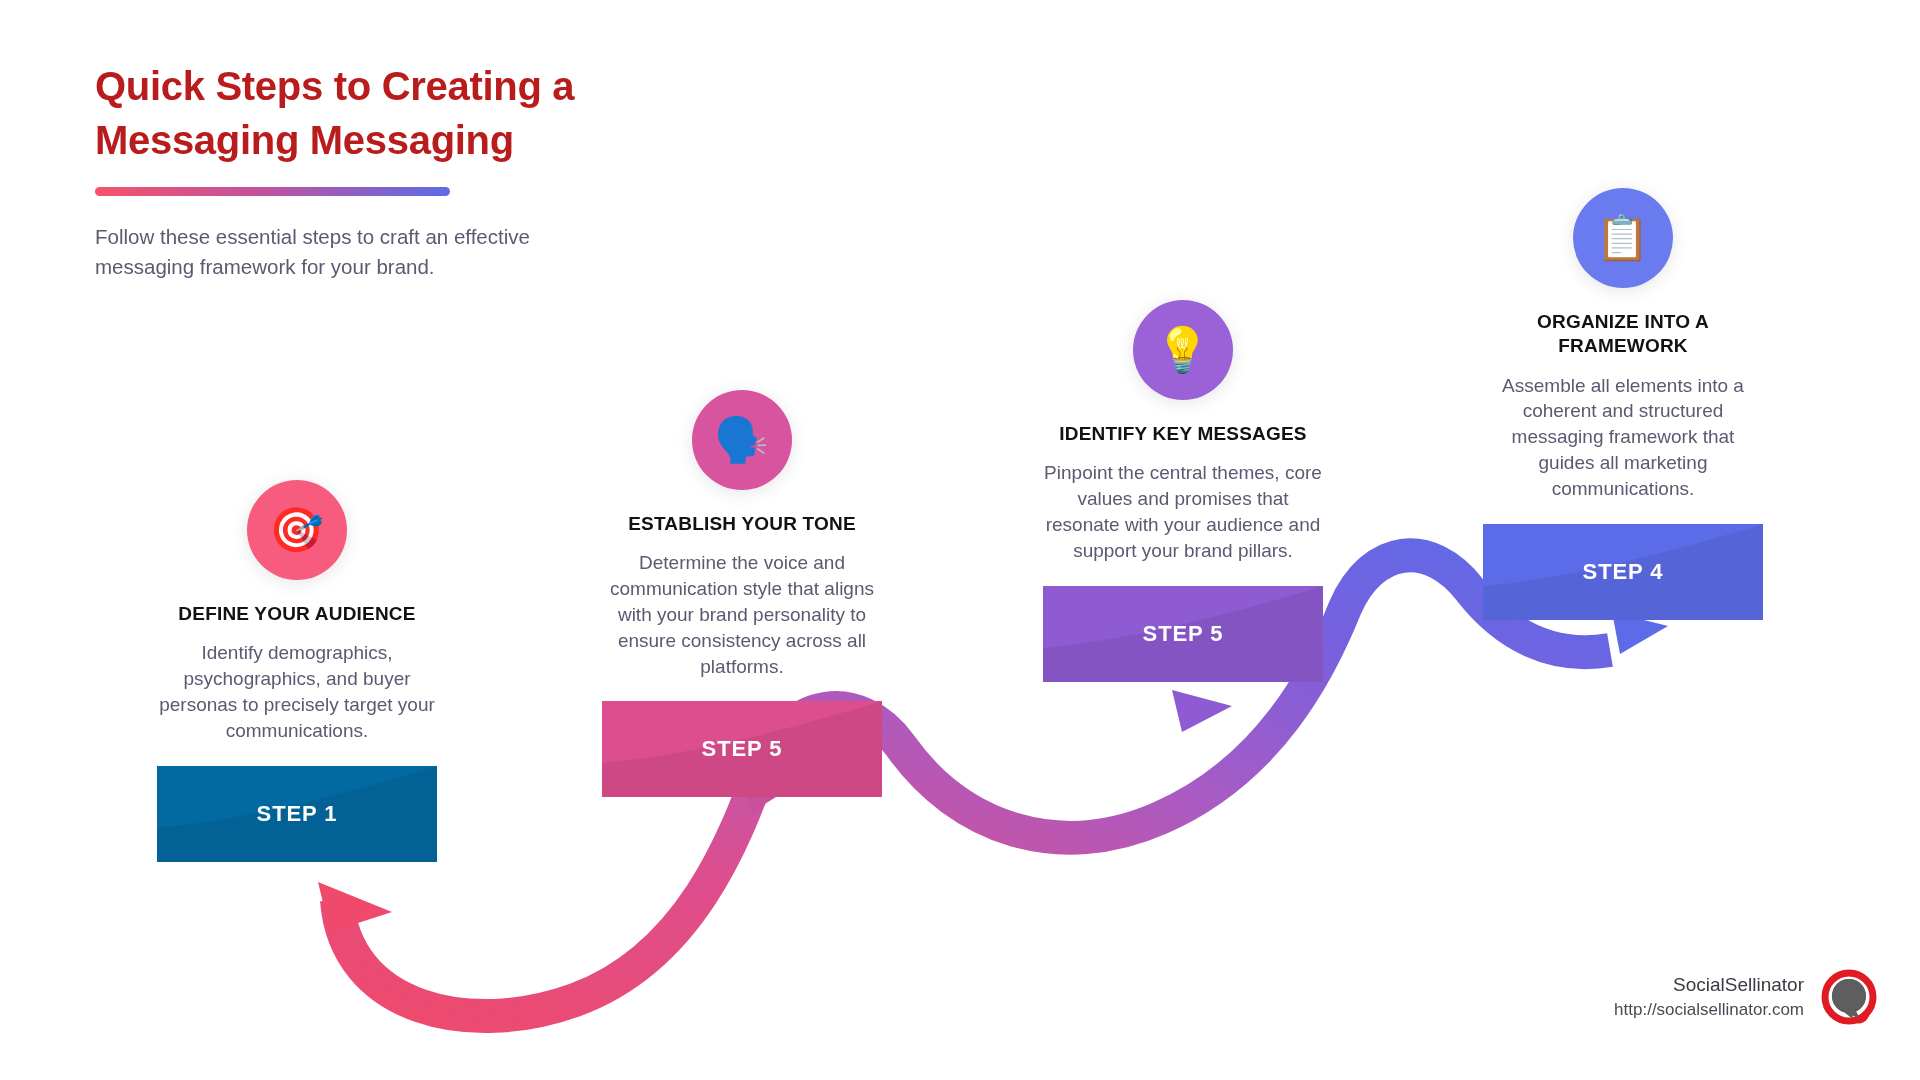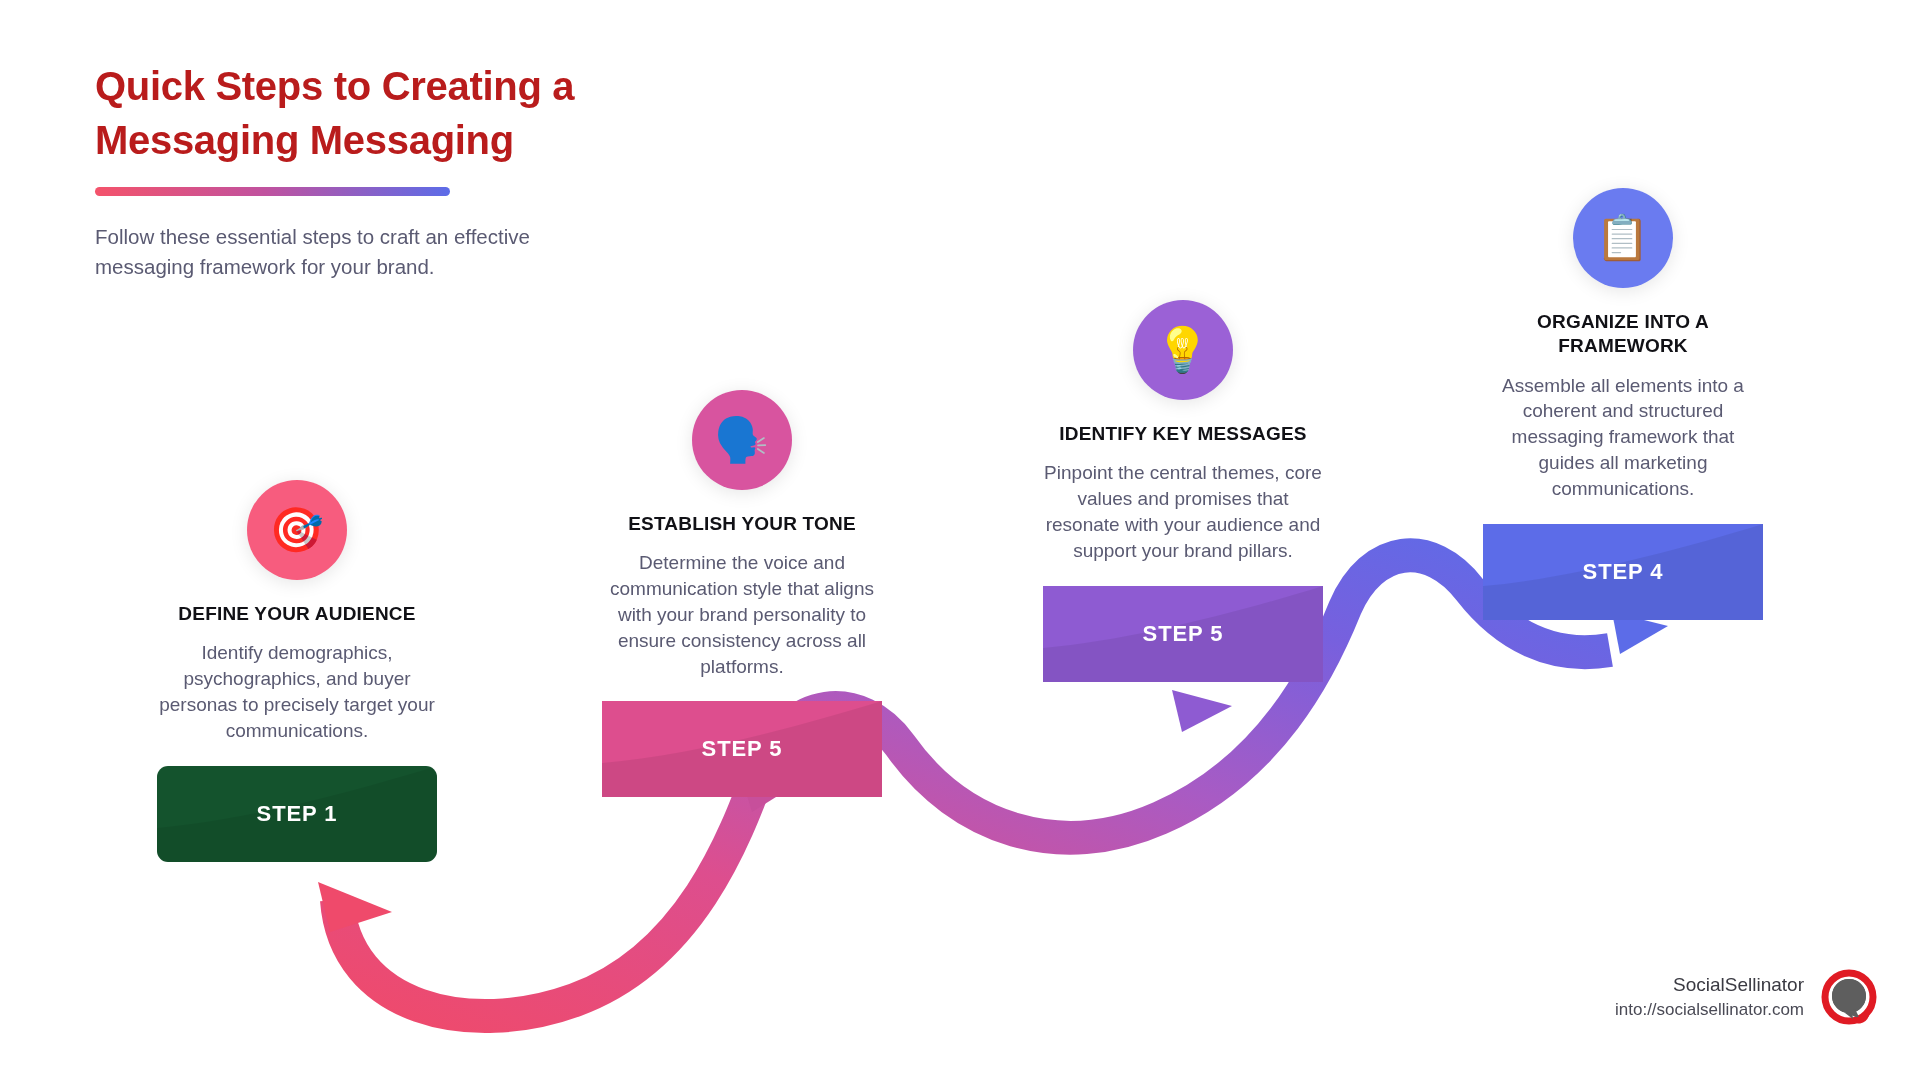--- a/index.html
+++ b/index.html
@@ -113,21 +113,21 @@
     </h1>
     <div class="divider" style="background: linear-gradient(90deg, rgb(244, 83, 107) 0%, rgb(192, 82, 159) 48%, rgb(92, 108, 232) 100%);"></div>
     <p class="subtitle">Follow these essential steps to craft an effective messaging framework for your brand.</p>
   </div>
 
   <div class="step" id="step-1">
     <div class="step-icon" style="background: rgb(247, 92, 126);">🎯</div>
     <div class="gap-a"></div>
     <div class="step-heading">DEFINE YOUR AUDIENCE</div>
     <div class="step-desc" style="margin-top:14px;">Identify demographics, psychographics, and buyer personas to precisely target your communications.</div>
-    <div class="step-box" style="margin-top: 22px; background: #14532d; border-radius: 11px;">
+    <div class="step-box" style="margin-top: 22px; background: #0369a1;">
       <svg class="sheen" viewBox="0 0 280 96" preserveAspectRatio="none">
         <path d="M0 62 C 90 54, 195 26, 280 0 L280 96 L0 96 Z" fill="rgba(0,0,0,0.07)"></path>
       </svg>
       <span class="step-box-label">STEP 1</span>
     </div>
   </div>
 
   <div class="step" id="step-2">
     <div class="step-icon" style="background: rgb(216, 84, 159);">🗣️</div>
     <div class="gap-a"></div>
@@ -163,21 +163,21 @@
       <svg class="sheen" viewBox="0 0 280 96" preserveAspectRatio="none">
         <path d="M0 62 C 90 54, 195 26, 280 0 L280 96 L0 96 Z" fill="rgba(0,0,0,0.07)"></path>
       </svg>
       <span class="step-box-label">STEP 4</span>
     </div>
   </div>
 
   <div class="footer">
     <div class="footer-text">
       <div class="brand-name">SocialSellinator</div>
-      <div class="brand-url">into://socialsellinator.com</div>
+      <div class="brand-url">http://socialsellinator.com</div>
     </div>
     <div class="logo-mark">
       <svg viewBox="0 0 58 58" width="58" height="58">
         <circle cx="29" cy="29" r="24" fill="none" stroke="#E01B24" stroke-width="7"></circle>
         <path d="M29 11 a17 17 0 1 1 -0.1 0 Z M32 43 l1 8 -8 -6 Z" fill="#5E5E5E"></path>
         <circle cx="29" cy="28" r="17" fill="#5E5E5E"></circle>
         <path d="M35 41 L40 51 L29 46 Z" fill="#5E5E5E"></path>
         <path d="M45.5 47 a8 8 0 0 1 -6 5" fill="none" stroke="#E01B24" stroke-width="7" stroke-linecap="round"></path>
       </svg>
     </div>

